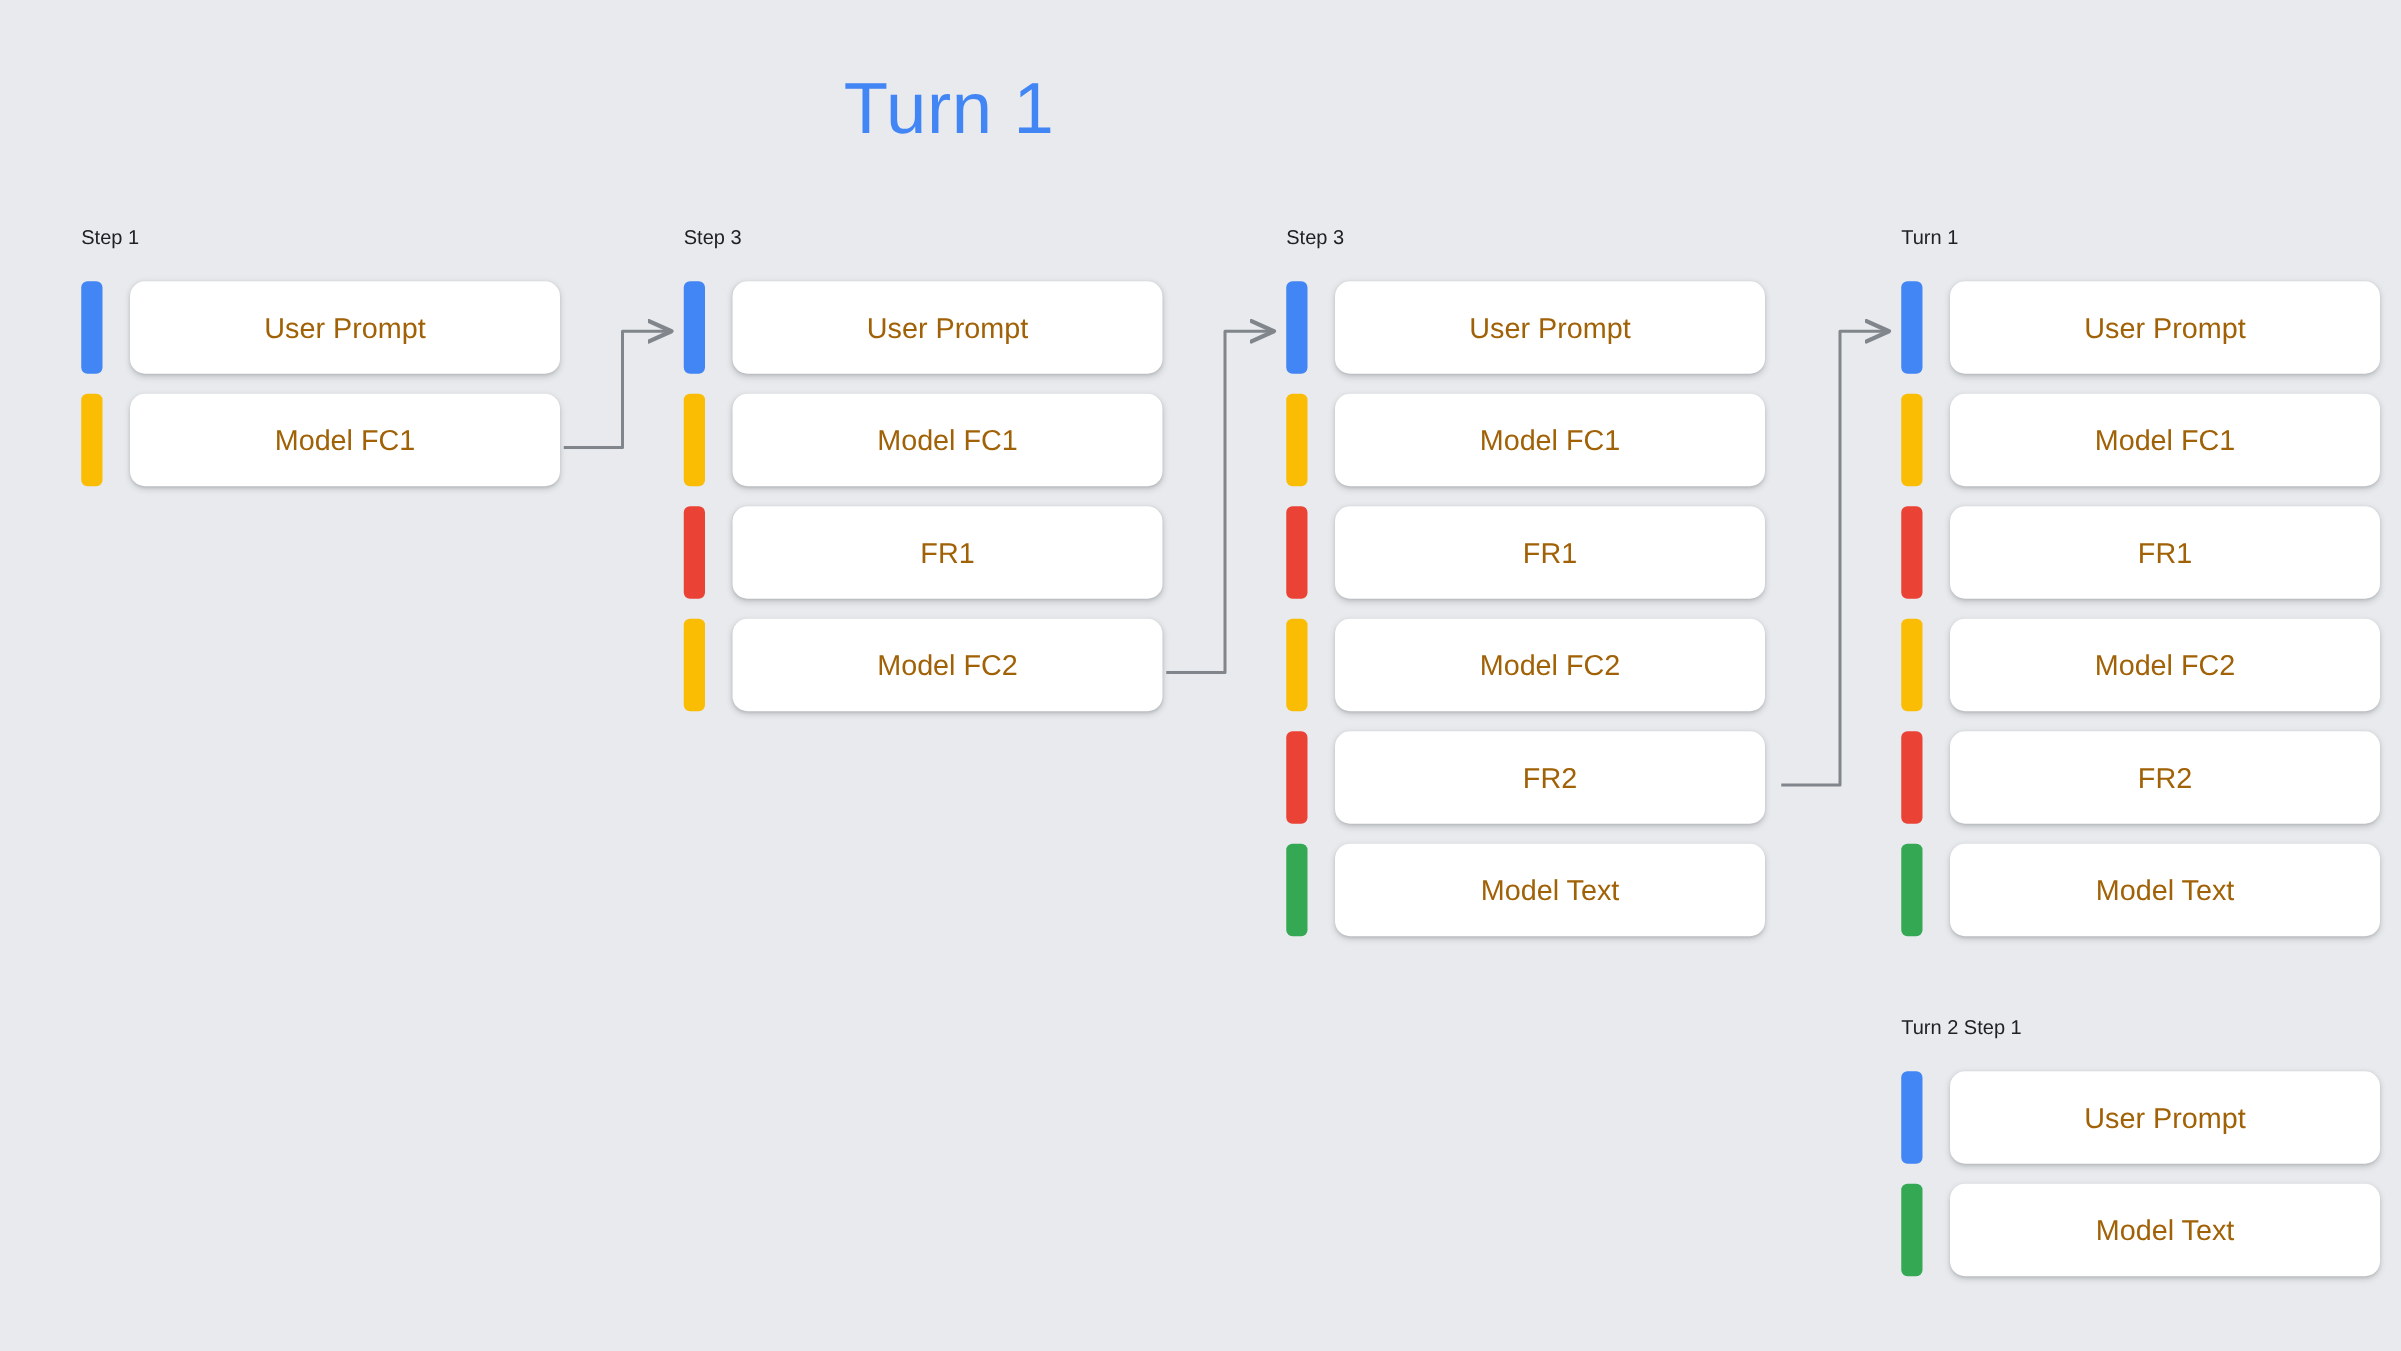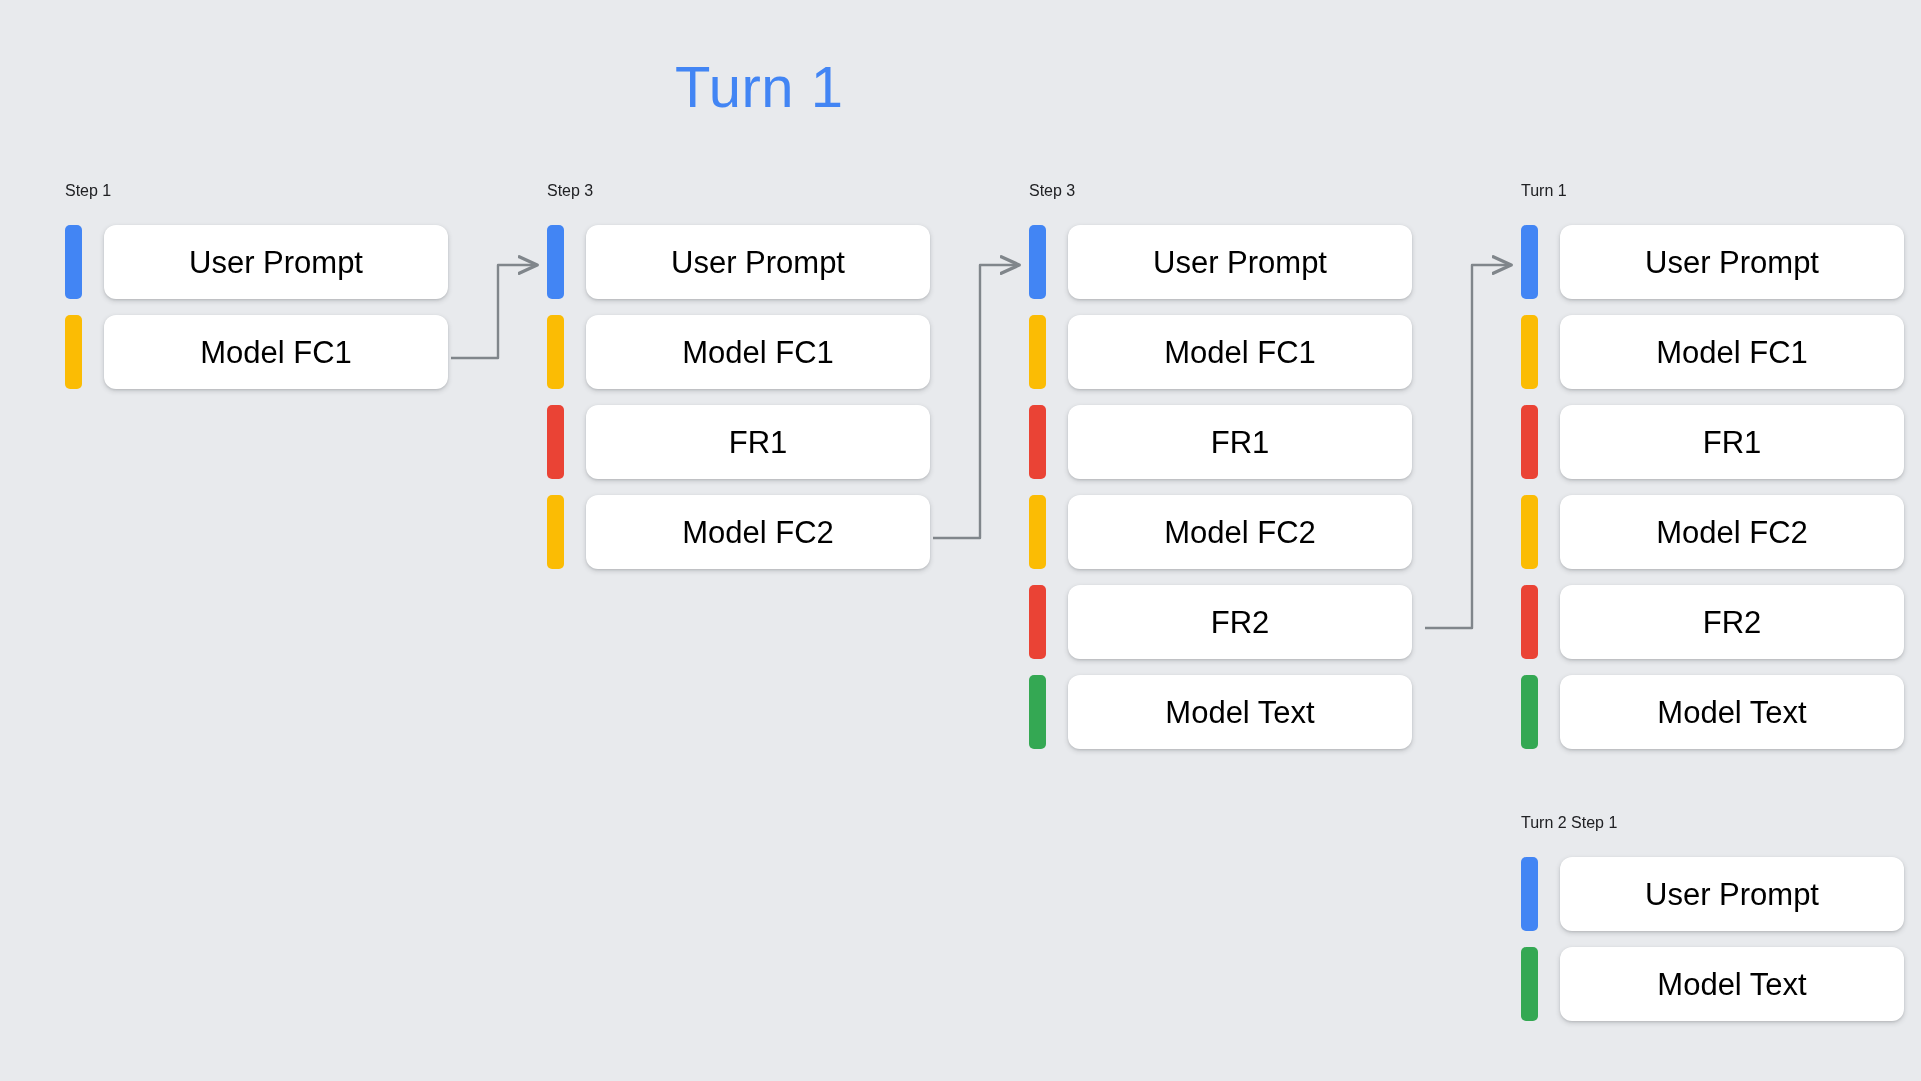--- a/index.html
+++ b/index.html
@@ -78,22 +78,22 @@
     background: #ffffff;
     border-radius: 12px;
     box-shadow: 0 2px 5px rgba(60,64,67,0.22), 0 1px 2px rgba(60,64,67,0.12);
     display: flex;
     align-items: center;
     justify-content: center;
     box-sizing: border-box;
     padding: 0 10px;
   }
   .card-label {
-    font-size: 31px;
-    color: #000000;
+    font-size: 23px;
+    color: #a16207;
     line-height: 1;
     white-space: nowrap;
   }
 
   
   .connectors {
     position: absolute;
     top: 0;
     left: 0;
     width: 1921px;

